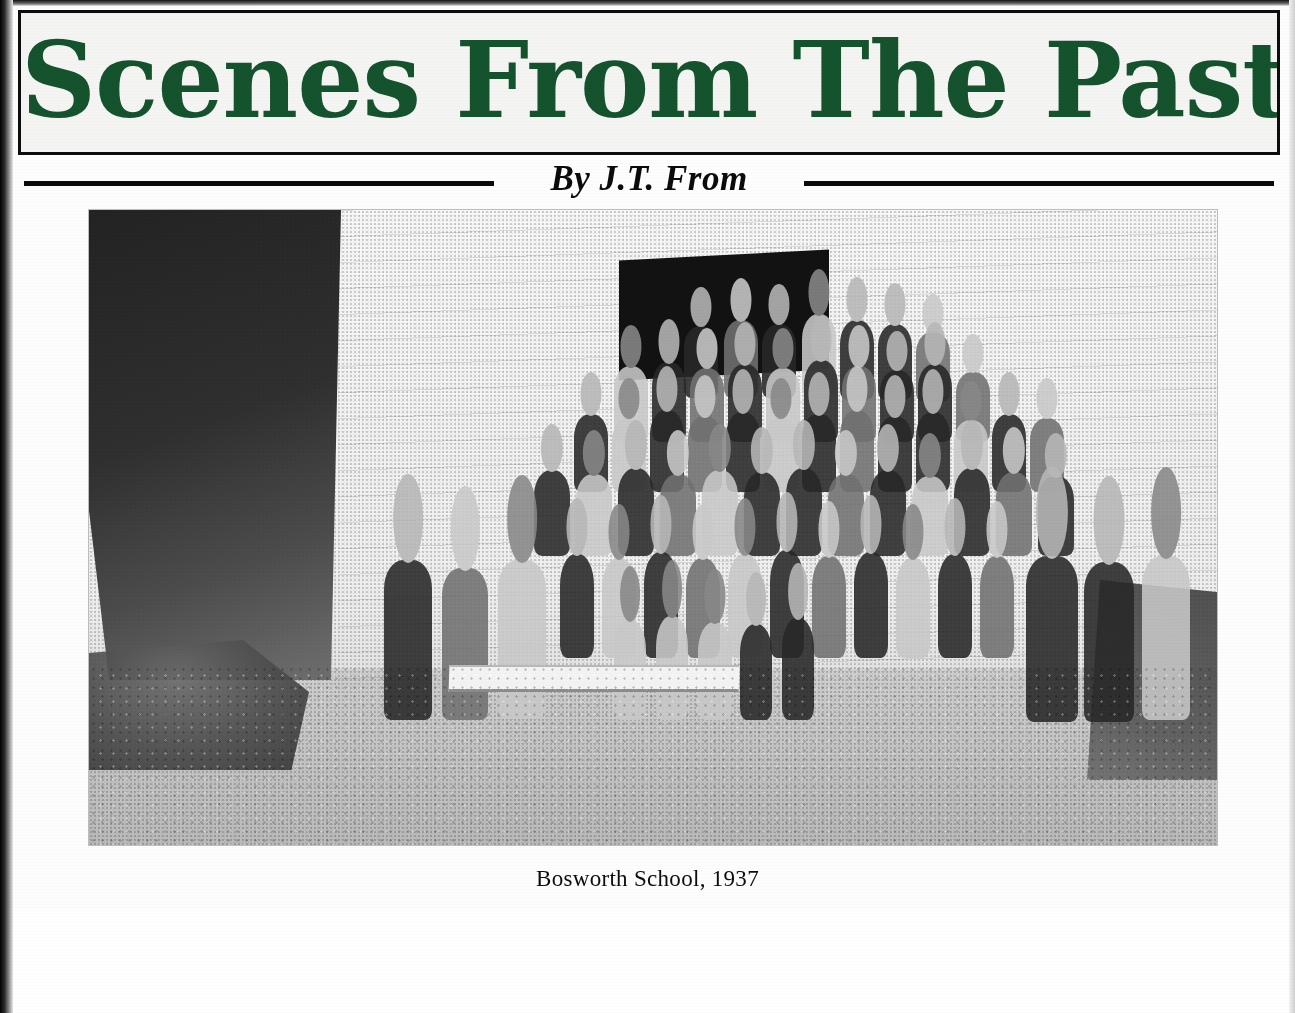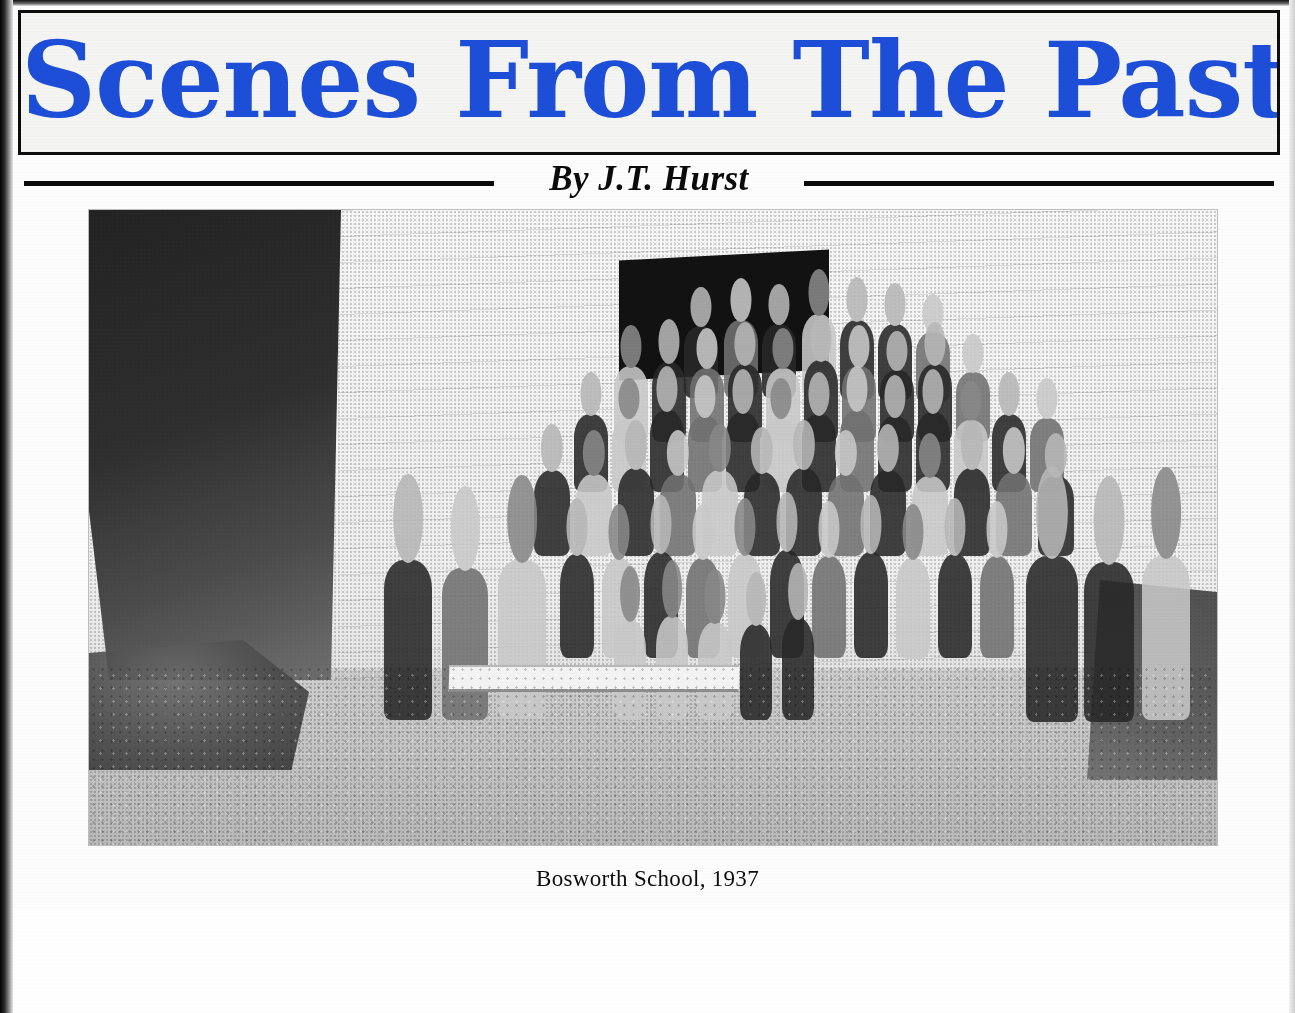--- a/index.html
+++ b/index.html
@@ -68,21 +68,21 @@
   .masthead-title {
     position: absolute;
     left: 0; right: 0;
     top: 50%;
     transform: translateY(-52%);
     font-family: "DejaVu Serif", serif;
     font-weight: 700;
     font-size: 104px;
     line-height: 1;
     letter-spacing: -1px;
-    color: #1d4ed8;
+    color: #14532d;
     white-space: nowrap;
   }
 
   
   .byline-wrap {
     position: absolute;
     left: 18px;
     top: 163px;
     width: 1262px;
     height: 40px;
@@ -265,21 +265,21 @@
   <div class="scan-edge-left"></div>
   <div class="scan-edge-right"></div>
 
   <div class="masthead">
     <div class="masthead-title">Scenes From The Past</div>
   </div>
 
   <div class="byline-wrap">
     <div class="rule-left"></div>
     <div class="rule-right"></div>
-    <div class="byline">By J.T. Hurst</div>
+    <div class="byline">By J.T. From</div>
   </div>
 
   <div class="photo-frame">
     <div class="photo">
       <div class="photo-siding"></div>
       <div class="photo-door"></div>
       <div class="photo-dark-left"></div>
       <div class="photo-dark-left2"></div>
       <div class="photo-dark-right"></div>
 

